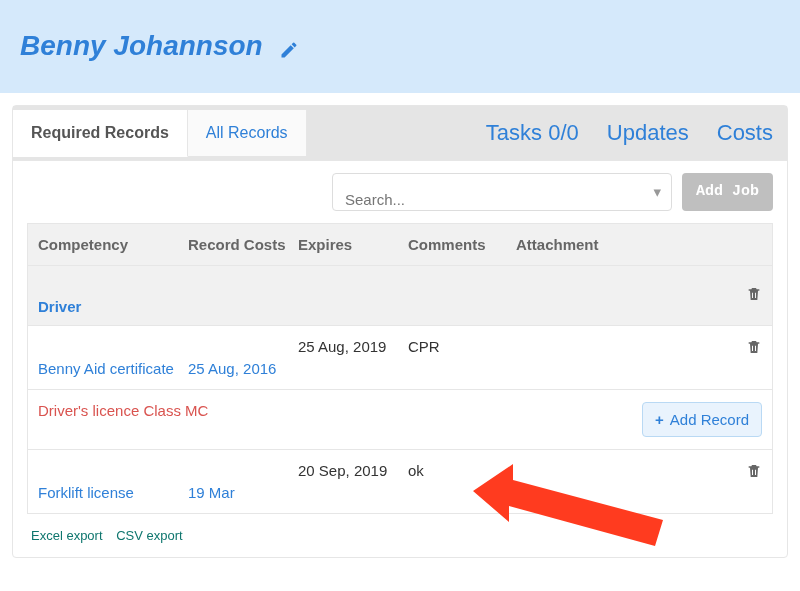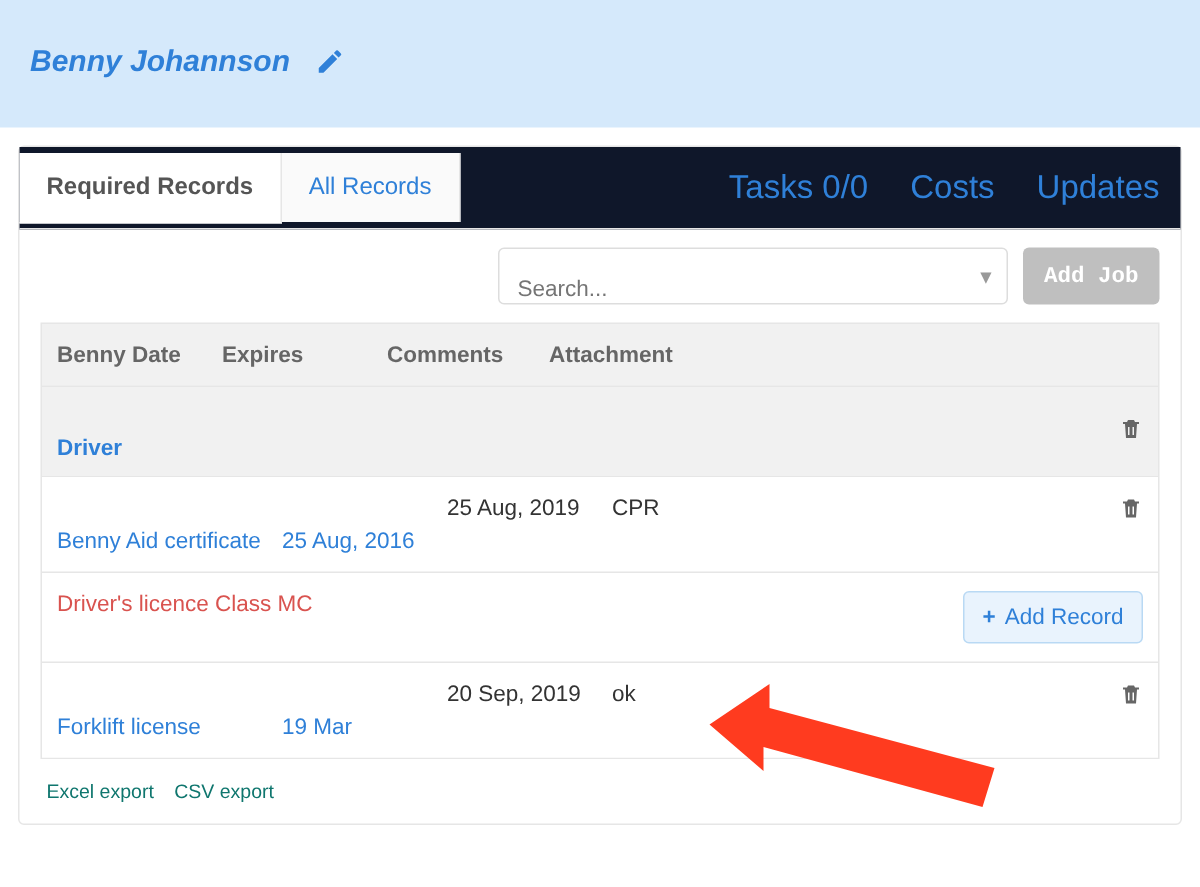--- a/index.html
+++ b/index.html
@@ -9,21 +9,21 @@
     background: #fff;
     font-size: 15px;
     color: #333;
     width: 800px;
   }
   .header {
     background: #d5e9fb;
     padding: 30px 20px 30px 20px;
   }
   .header-title {
-    font-size: 20px;
+    font-size: 28px;
     font-style: italic;
     font-weight: 700;
     color: #2f80d8;
     display: inline-block;
   }
   .edit-icon {
     display: inline-block;
     margin-left: 12px;
     vertical-align: middle;
     color: #2f80d8;
@@ -32,21 +32,21 @@
   .panel {
     margin: 12px;
     border: 1px solid #e6e6e6;
     border-radius: 4px;
     position: relative;
   }
   .tabs-row {
     display: flex;
     align-items: center;
     border-bottom: 1px solid #e6e6e6;
-    background: #0f172a;
+    background: #e5e5e5;
   }
   .tab {
     padding: 14px 18px;
     font-size: 16px;
     color: #2f80d8;
     cursor: pointer;
     border-right: 1px solid #e6e6e6;
     background: #fafafa;
   }
   .tab.active {
@@ -173,35 +173,36 @@
   </span>
 </div>
 
 <div class="panel">
 
   <div class="tabs-row">
     <div class="tab active">Required Records</div>
     <div class="tab">All Records</div>
     <div class="tab-spacer"></div>
     <div class="tab-link">Tasks 0/0</div>
+    <div class="tab-link">Updates</div>
     <div class="tab-link">Costs</div>
-    <div class="tab-link">Updates</div>
   </div>
 
   <div class="controls-row">
     <div class="search-box">
       <input type="text" placeholder="Search..." style="">
       <span class="caret">▾</span>
     </div>
     <button class="btn-add-job">Add Job</button>
   </div>
 
   <div class="table">
     <div class="thead-row">
-      <div class="col-date">Benny Date</div>
+      <div class="col-comp">Competency</div>
+      <div class="col-date">Record Costs</div>
       <div class="col-exp">Expires</div>
       <div class="col-comm">Comments</div>
       <div class="col-att">Attachment</div>
       <div class="col-act"></div>
     </div>
 
     <div class="group-row">
       <div class="col-comp link-blue">Driver</div>
       <div class="col-act">
         <span class="trash-btn">

